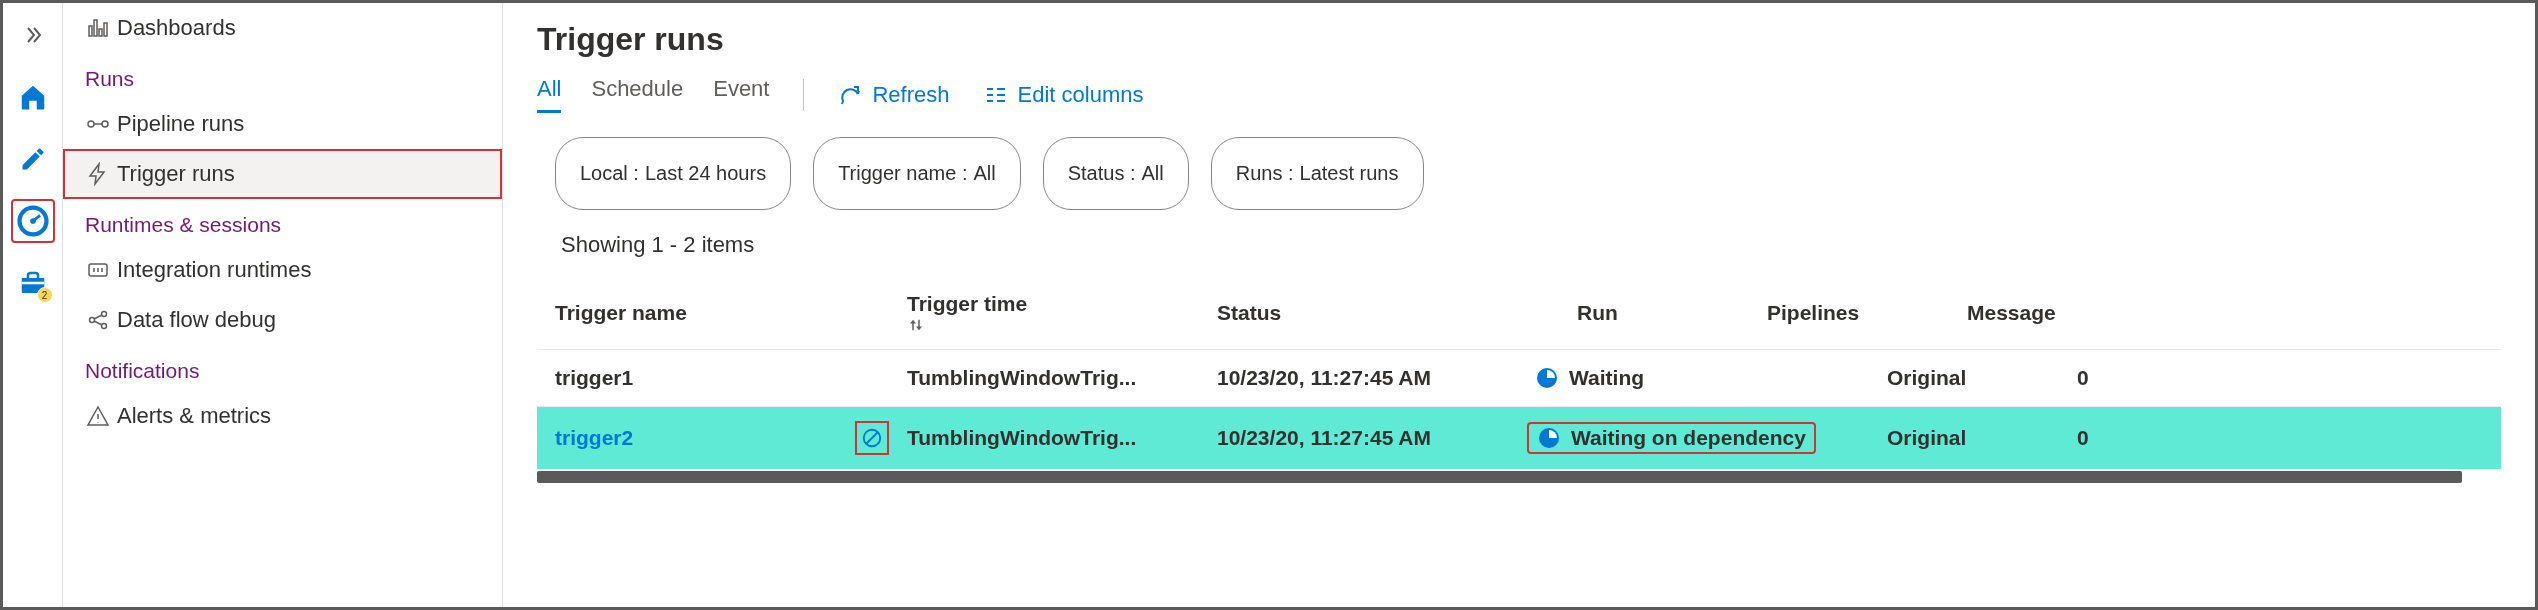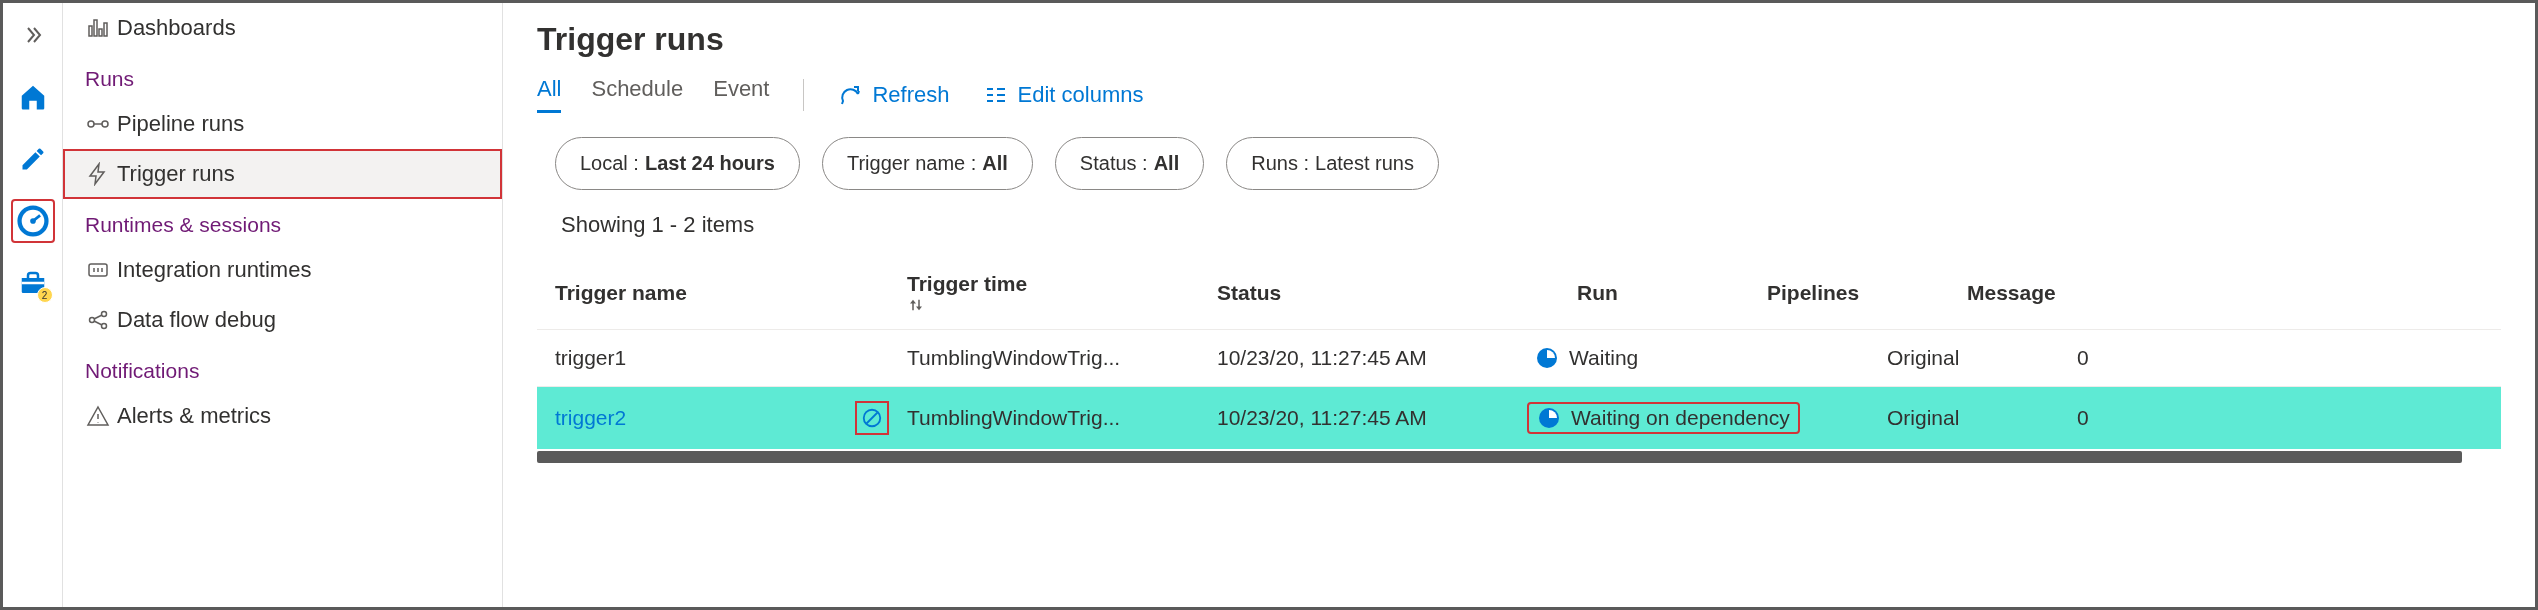--- a/index.html
+++ b/index.html
@@ -76,32 +76,32 @@
     .tabs { display: flex; gap: 30px; }
     .tab { font-size: 22px; color: #605e5c; padding-bottom: 8px; cursor: pointer; }
     .tab.active { color: #0078d4; border-bottom: 3px solid #0078d4; font-weight: 400; }
     .tab-divider { width: 1px; height: 32px; background: #c8c6c4; }
     .tab-action { display: flex; align-items: center; gap: 10px; font-size: 22px; color: #0078d4; cursor: pointer; }
 
     .filters { display: flex; gap: 22px; margin: 0 0 22px 18px; }
     .pill {
       border: 1px solid #8a8886;
       border-radius: 28px;
-      padding: 14px 24px;
+      padding: 24px 24px;
       font-size: 20px;
       cursor: pointer;
       display: flex; gap: 6px;
     }
-    .pill .bold { font-weight: 700; }
+    .pill .bold { font-weight: 400; }
 
     .count-line { font-size: 22px; margin: 0 0 20px 24px; color: #323130; }
 
     
     .table { width: 100%; }
-    .row { display: flex; align-items: center; padding: 14px 10px; font-size: 21px; }
+    .row { display: flex; align-items: center; padding: 14px 10px; font-size: 21px; font-weight: bold; }
     .row.header { font-weight: 600; border-bottom: 1px solid transparent; }
     .row.data { border-top: 1px solid #edebe9; }
     .row.data.selected { background: #5eead4; }
     .col-name { width: 360px; display: flex; align-items: center; gap: 8px; padding-left: 8px; }
     .col-type { width: 310px; }
     .col-time { width: 310px; }
     .col-status { width: 360px; display: flex; align-items: center; gap: 10px; text-align: center; }
     .col-run { width: 190px; }
     .col-pipe { width: 200px; }
     .col-msg { flex: 1; }

